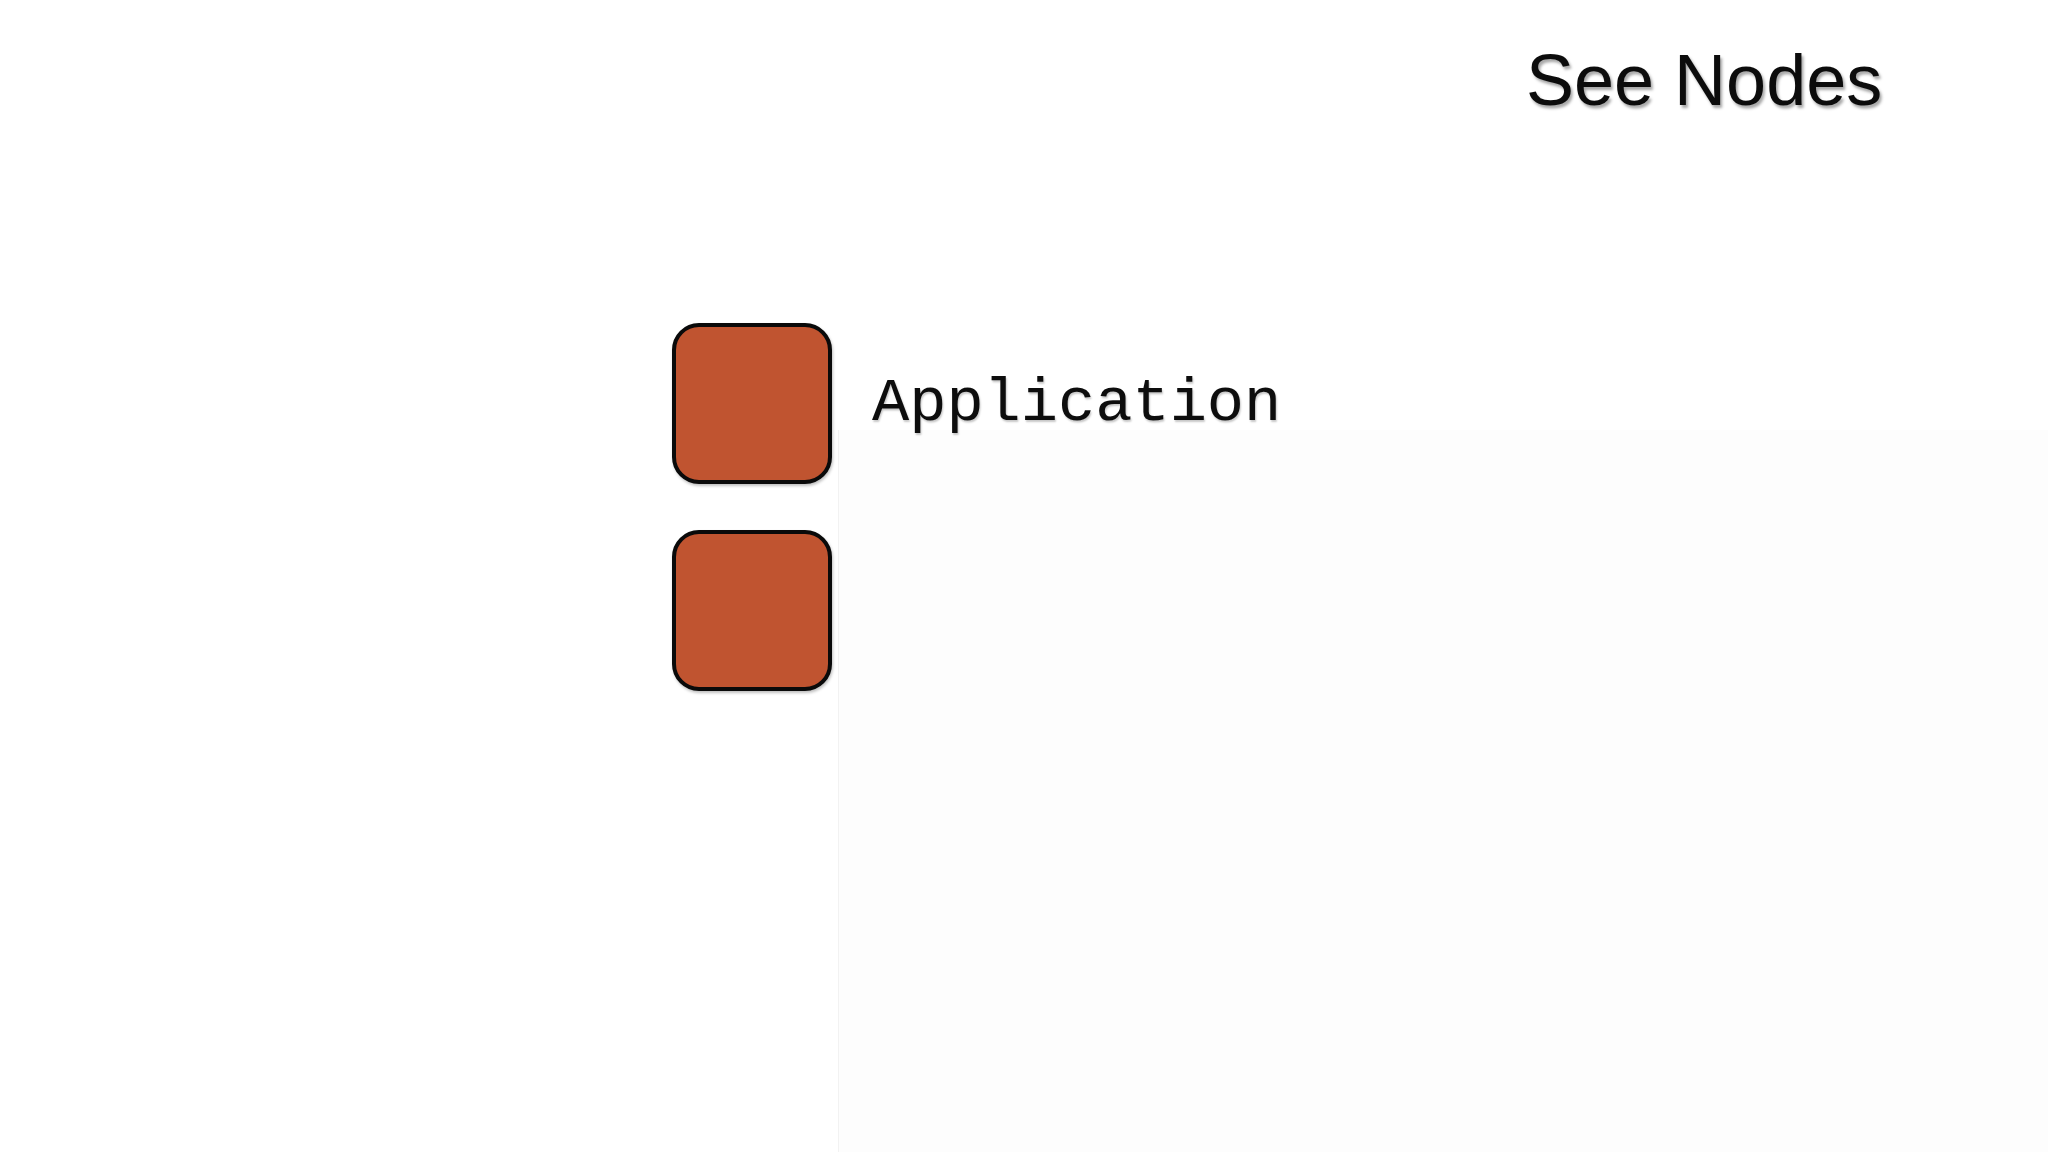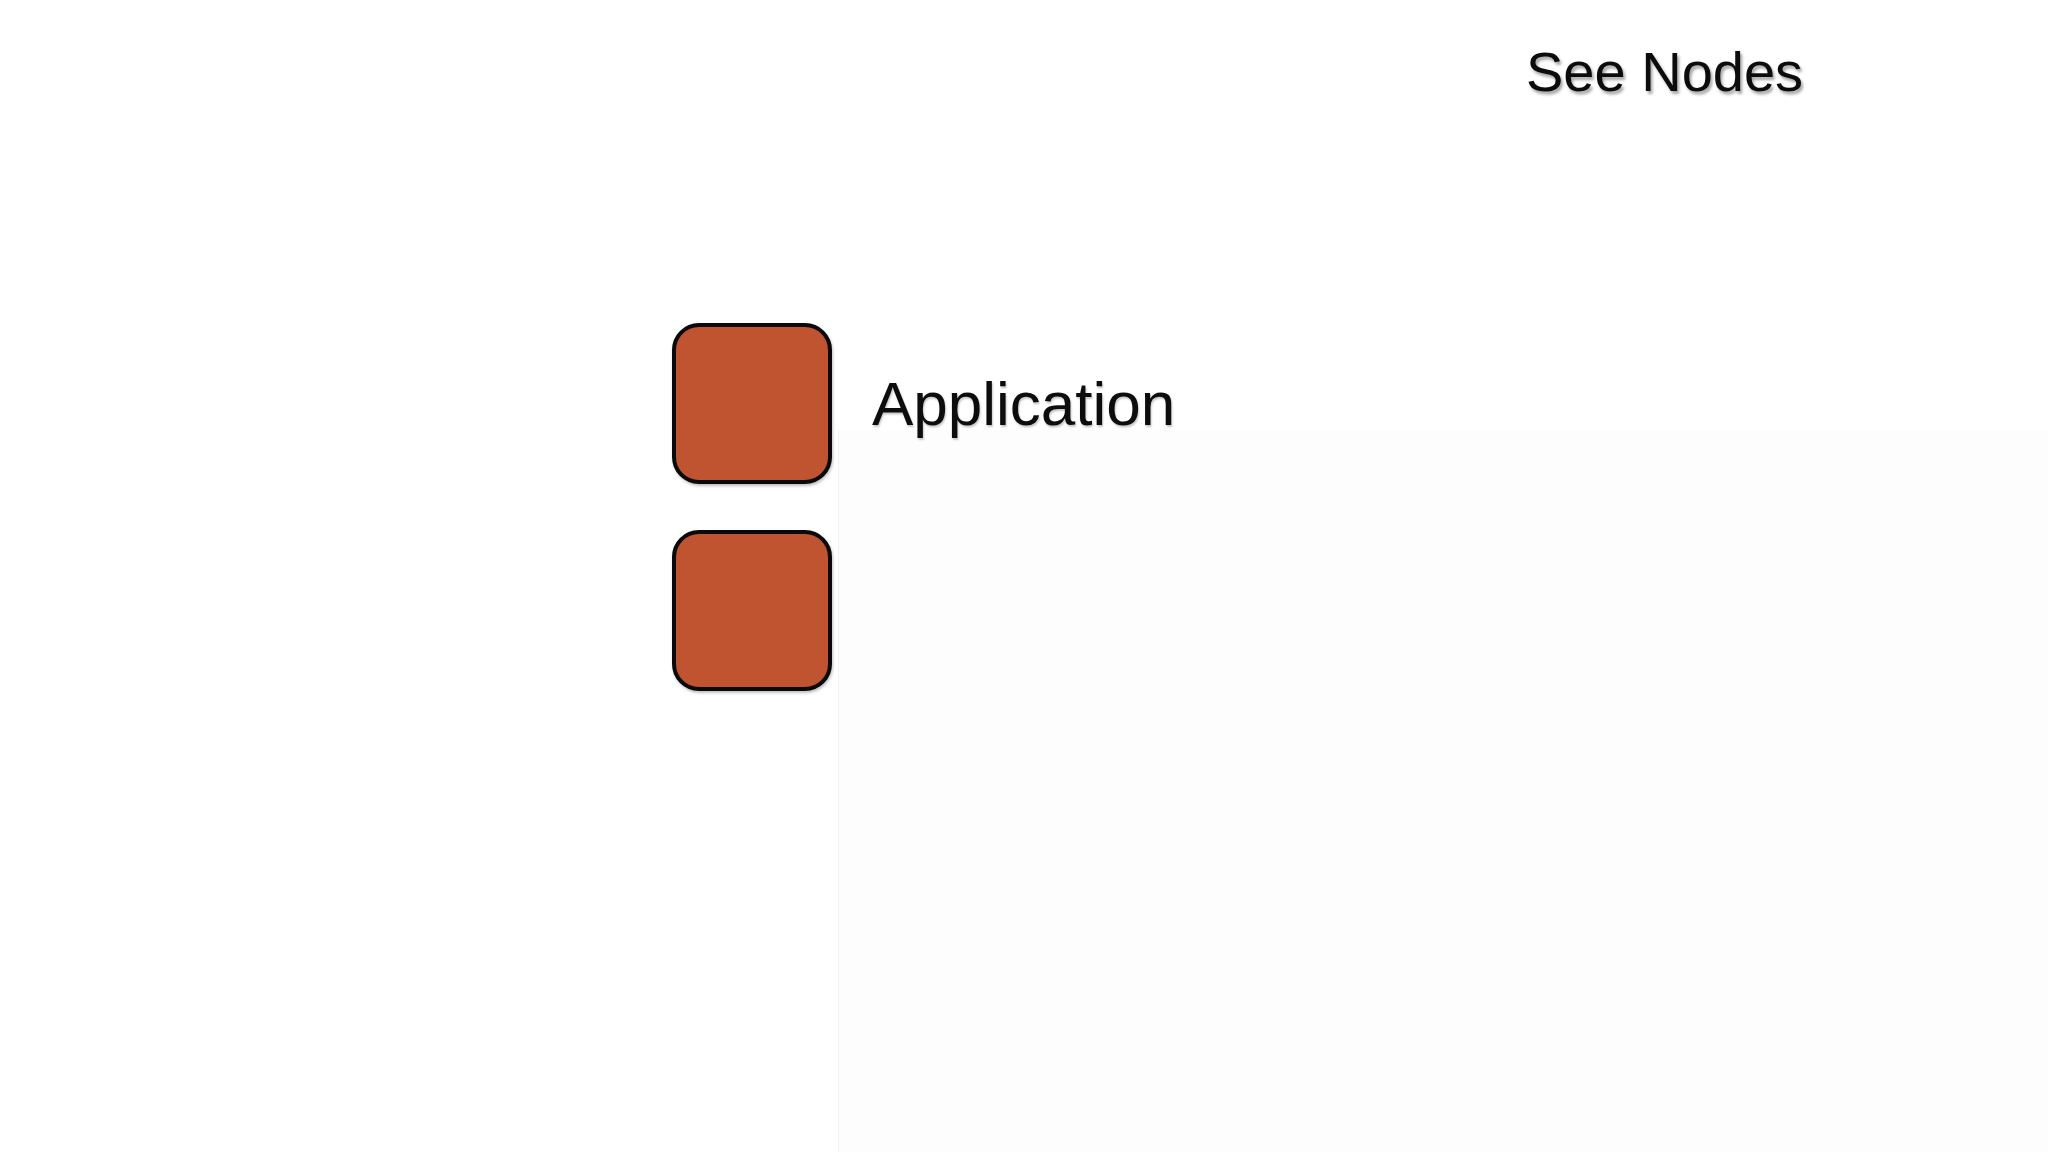--- a/index.html
+++ b/index.html
@@ -22,32 +22,33 @@
     top: 430px;
     width: 1210px;
     height: 722px;
     background: #fdfdfd;
     border-left: 1px solid #f2f2f2;
   }
   .slide-title {
     position: absolute;
     left: 1526px;
     top: 44px;
-    font-size: 56px;
+    font-size: 72px;
     line-height: 1.0;
     font-weight: 400;
     color: #0c0c0c;
     letter-spacing: 0px;
     text-shadow: 2px 3px 3px rgba(0,0,0,0.35);
     white-space: nowrap;
   }
   .legend {
     position: absolute;
     left: 672px;
     top: 323px;
+    font-family: Liberation Mono, monospace;
   }
   .legend-row {
     display: flex;
     align-items: center;
     margin-bottom: 46px;
   }
   .swatch {
     box-sizing: border-box;
     width: 160px;
     height: 161px;

